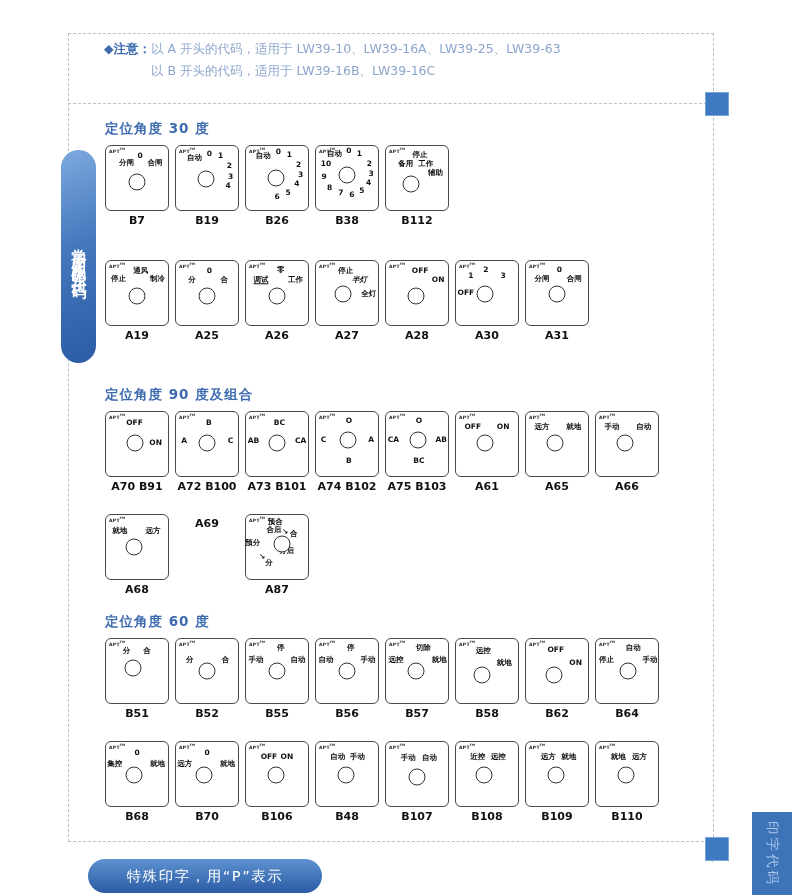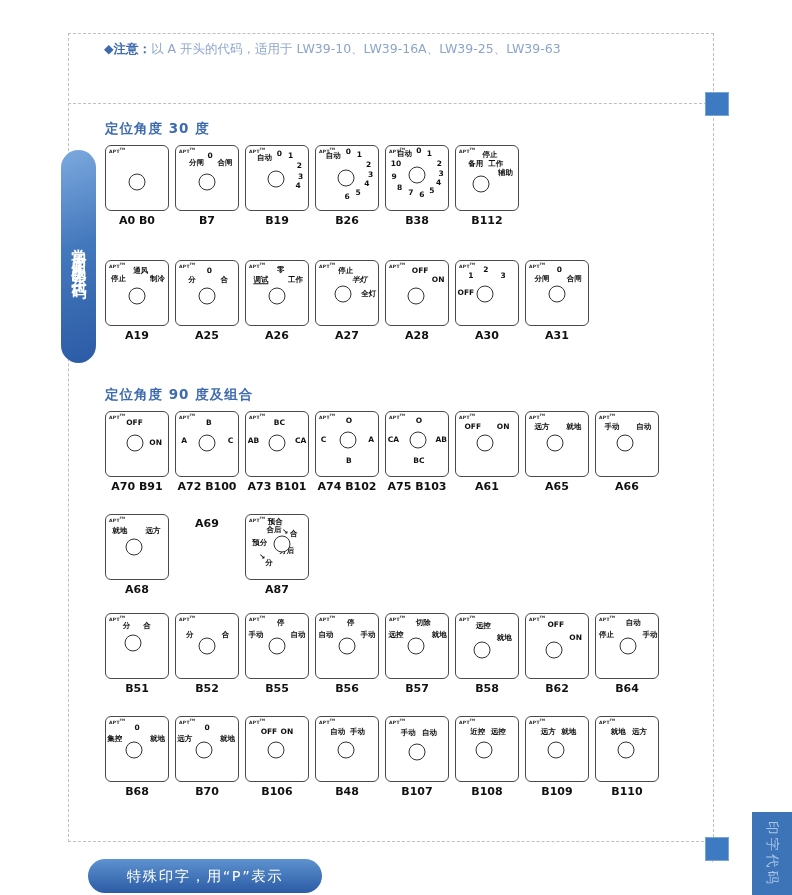--- a/index.html
+++ b/index.html
@@ -55,35 +55,29 @@
 <div class="page">
 
   <div class="frame"></div>
   <div class="frame-hline"></div>
   <div class="frame-vext"></div>
   <div class="sq top"></div>
   <div class="sq bot"></div>
 
   <div class="note">
     <div><span class="lbl">◆注意：</span><span>以 A 开头的代码，适用于 LW39-10、LW39-16A、LW39-25、LW39-63</span></div>
+    <div class="l2">以 B 开头的代码，适用于 LW39-16B、LW39-16C</div>
   </div>
 
   <div class="left-badge">常用面板印字代码</div>
 
   <div>
       <div class="section" style="top: 120px;">
         <div class="sec-title">定位角度 30 度</div>
         <div class="row">
-          <div class="panel-wrap">
-            <div class="panel">
-              <div class="brand">APT<sup>TM</sup></div>
-              <span class="pcircle" style="left: 50%; top: 57%;"></span>
-            </div>
-            <div class="pcode">A0 B0</div>
-          </div>
           <div class="panel-wrap">
             <div class="panel">
               <div class="brand">APT<sup>TM</sup></div>
               <span class="plabel" style="left: 33%; top: 26%;">分闸</span>
               <span class="plabel" style="left: 55%; top: 16%;">0</span>
               <span class="plabel" style="left: 79%; top: 26%;">合闸</span>
               <span class="pcircle" style="left: 50%; top: 57%;"></span>
             </div>
             <div class="pcode">B7</div>
           </div>
@@ -316,31 +310,32 @@
           <div class="panel-wrap">
             <div class="pcode">A69</div>
           </div>
           <div class="panel-wrap">
             <div class="panel">
               <div class="brand">APT<sup>TM</sup></div>
               <span class="plabel" style="left: 47%; top: 11%;">预合</span>
               <span class="plabel" style="left: 45%; top: 23%;">合后</span>
               <span class="plabel" style="left: 63%; top: 26%;">↘</span>
               <span class="plabel" style="left: 77%; top: 30%;">合</span>
-              <span class="plabel" style="left: 11%; top: 44%; margin-left: 7px;">预分</span>
+              <span class="plabel" style="left: 11%; top: 44%;">预分</span>
               <span class="plabel" style="left: 14%; top: 56%; margin-left: 32px;">分后</span>
               <span class="plabel" style="left: 26%; top: 66%;">↘</span>
               <span class="plabel" style="left: 37%; top: 75%;">分</span>
               <span class="pcircle" style="left: 58%; top: 46%;"></span>
             </div>
             <div class="pcode">A87</div>
           </div>
         </div>
       </div>
       <div class="section" style="top: 613px;">
+        <div class="sec-title">定位角度 60 度</div>
         <div class="row">
           <div class="panel-wrap">
             <div class="panel">
               <div class="brand">APT<sup>TM</sup></div>
               <span class="plabel" style="left: 33%; top: 19%;">分</span>
               <span class="plabel" style="left: 66%; top: 19%;">合</span>
               <span class="pcircle" style="left: 44%; top: 46%;"></span>
             </div>
             <div class="pcode">B51</div>
           </div>

